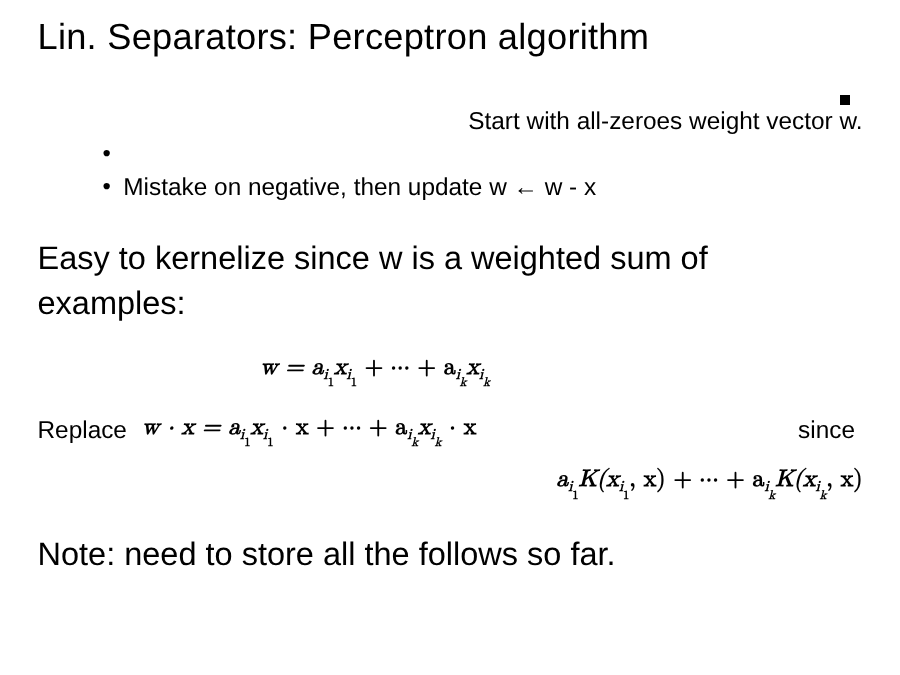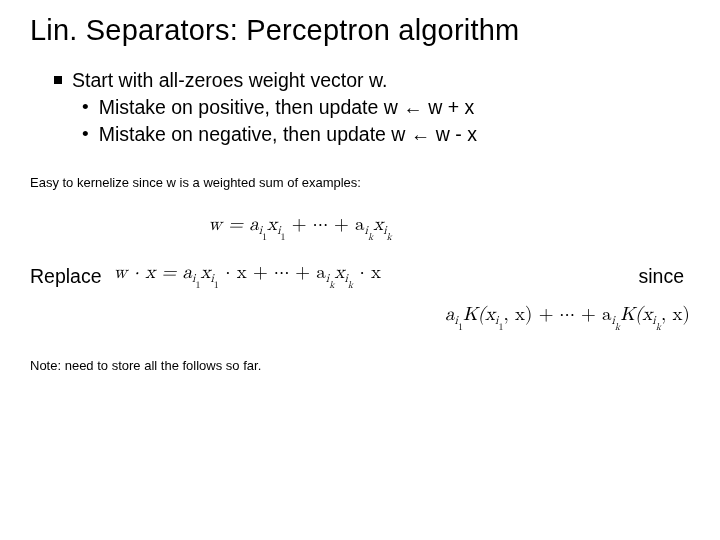--- a/index.html
+++ b/index.html
@@ -19,56 +19,58 @@
       letter-spacing: 0.2px;
     }
     .bullets {
       padding-left: 24px;
       font-size: 19.5px;
       line-height: 1.38;
       margin-bottom: 26px;
     }
     .lvl1 {
       display: flex;
-      align-items: flex-start;
+      align-items: flex-end;
+      flex-direction: column;
     }
     .lvl1 .marker {
       width: 8px; height: 8px;
       background: #000;
       margin-right: 10px;
       margin-top: 9px;
       flex-shrink: 0;
     }
     .lvl2 {
       display: flex;
       align-items: flex-start;
       padding-left: 28px;
     }
     .lvl2 .marker2 {
       margin-right: 10px;
       flex-shrink: 0;
       font-size: 19px;
       line-height: 1.35;
     }
     .body-line {
-      font-size: 13px;
+      font-size: 26px;
       line-height: 1.35;
       margin-bottom: 22px;
     }
     .replace-row {
       font-size: 19.5px;
       display: flex;
       align-items: center;
       gap: 12px;
       margin-bottom: 12px;
     }
     .math {
       font-family: "Cambria Math", "Latin Modern Math", "STIX Two Math", Georgia, serif;
       font-size: 19px;
       white-space: nowrap;
+      font-weight: bold;
     }
     .math .sub {
       font-size: 12px;
       vertical-align: -4px;
     }
     .math .subsub {
       font-size: 10px;
       vertical-align: -6px;
     }
     .math-center {
@@ -90,21 +92,20 @@
 
 <h1>Lin. Separators: Perceptron algorithm</h1>
 
 <div class="bullets">
   <div class="lvl1">
     <span class="marker"></span>
     <span>Start with all-zeroes weight vector w.</span>
   </div>
   <div class="lvl2">
     <span class="marker2">•</span>
-    <span>Mistake on positive, then update w ← w + x</span>
   </div>
   <div class="lvl2">
     <span class="marker2">•</span>
     <span>Mistake on negative, then update w ← w - x</span>
   </div>
 </div>
 
 <div class="body-line">Easy to kernelize since w is a weighted sum of examples:</div>
 
 <div class="math-center">

